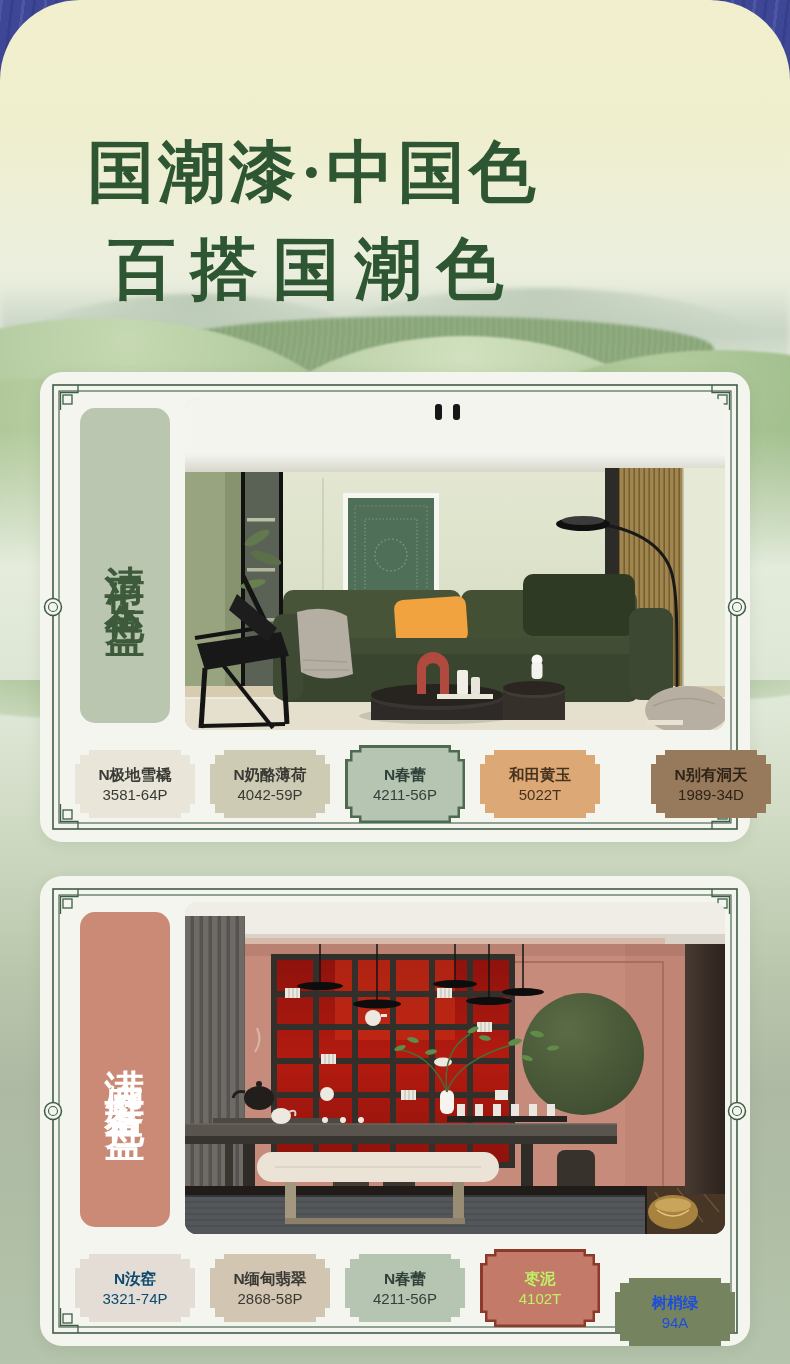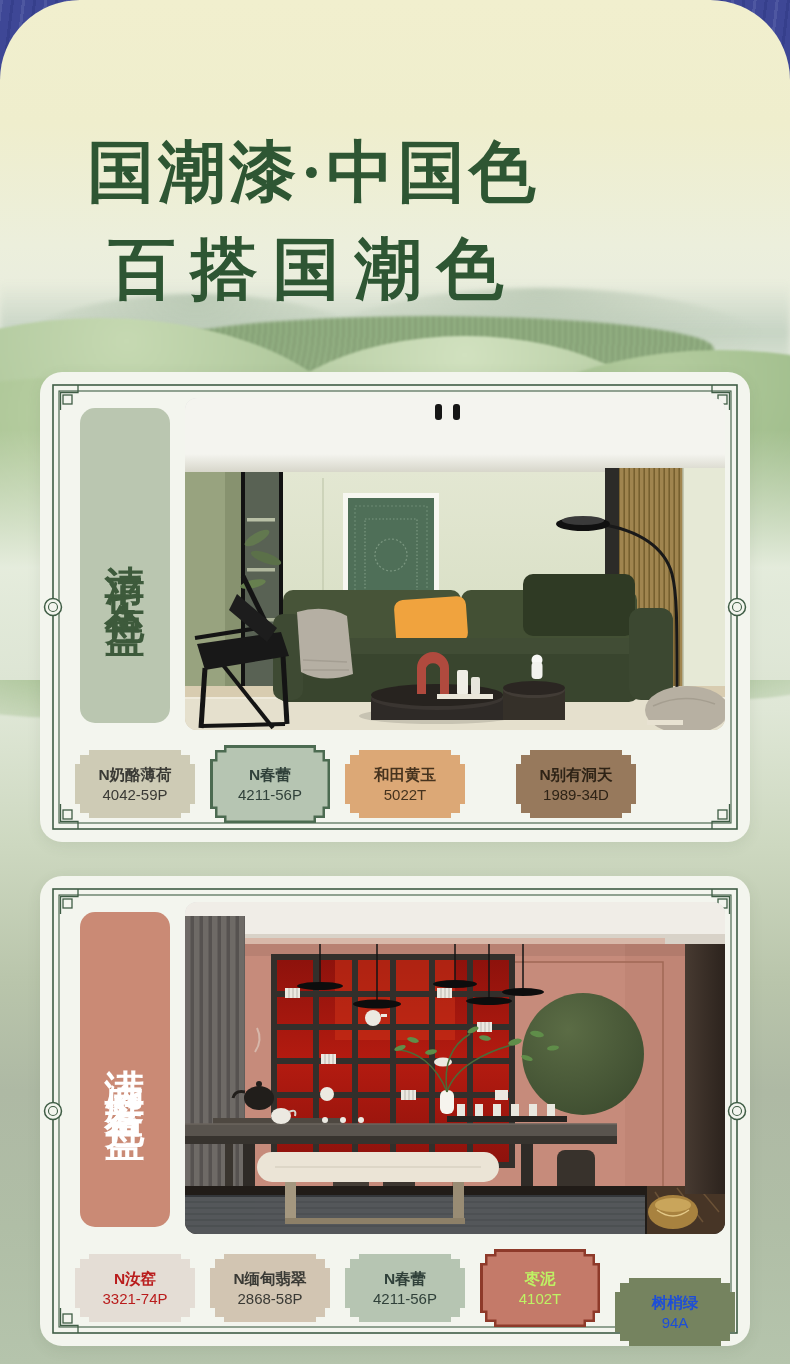--- a/index.html
+++ b/index.html
@@ -209,20 +209,27 @@
             <path d="M 98 258 L 102 326" stroke-width="5"></path>
             <path d="M 34 262 L 88 330" stroke-width="4"></path>
             <path d="M 16 328 L 100 326" stroke-width="4"></path>
           </g>
           <polygon points="12,246 96,234 104,258 20,272" fill="#181818"></polygon>
           <polygon points="52,196 92,230 82,244 44,212" fill="#1d1d1d"></polygon>
         </svg>
       </div>
 
       <div class="swrow">
+        <div class="swatch" style="--fill: #e9e6d9; color: rgb(58, 58, 53);">
+          <div class="sw-in"></div>
+          <div class="sw-text">
+              <span class="sw-name">N极地雪橇</span>
+              <span class="sw-code">3581-64P</span>
+            </div>
+        </div>
         <div class="swatch" style="--fill: #cecbb5; color: rgb(58, 58, 53);">
           <div class="sw-in"></div>
           <div class="sw-text">
               <span class="sw-name">N奶酪薄荷</span>
               <span class="sw-code">4042-59P</span>
             </div>
         </div>
         <div class="swatch hl" style="--fill: #b6c5b2; --line: #4c6b51; color: rgb(48, 65, 58);">
           <div class="sw-in"></div>
           <div class="sw-text">
@@ -407,21 +414,21 @@
           <rect x="268" y="280" width="11" height="42" fill="#998c74"></rect>
           <rect x="100" y="316" width="180" height="6" fill="#8d8068"></rect>
           <rect x="500" y="42" width="40" height="250" fill="url(#gpil2)"></rect>
           <ellipse cx="488" cy="310" rx="25" ry="17" fill="#a8823f"></ellipse>
           <ellipse cx="488" cy="303" rx="18" ry="7" fill="#c9a55b"></ellipse>
           <path d="M 472 308 q 16 12 32 0" stroke="#e3c887" stroke-width="1.5" fill="none"></path>
         </svg>
       </div>
 
       <div class="swrow">
-        <div class="swatch" style="--fill: #e4ddd5; color: #b91c1c;">
+        <div class="swatch" style="--fill: #e4ddd5; color: #0c4a6e;">
           <div class="sw-in"></div>
           <div class="sw-text">
               <span class="sw-name">N汝窑</span>
               <span class="sw-code">3321-74P</span>
             </div>
         </div>
         <div class="swatch" style="--fill: #d2c5b2; color: rgb(58, 58, 53);">
           <div class="sw-in"></div>
           <div class="sw-text">
               <span class="sw-name">N缅甸翡翠</span>

